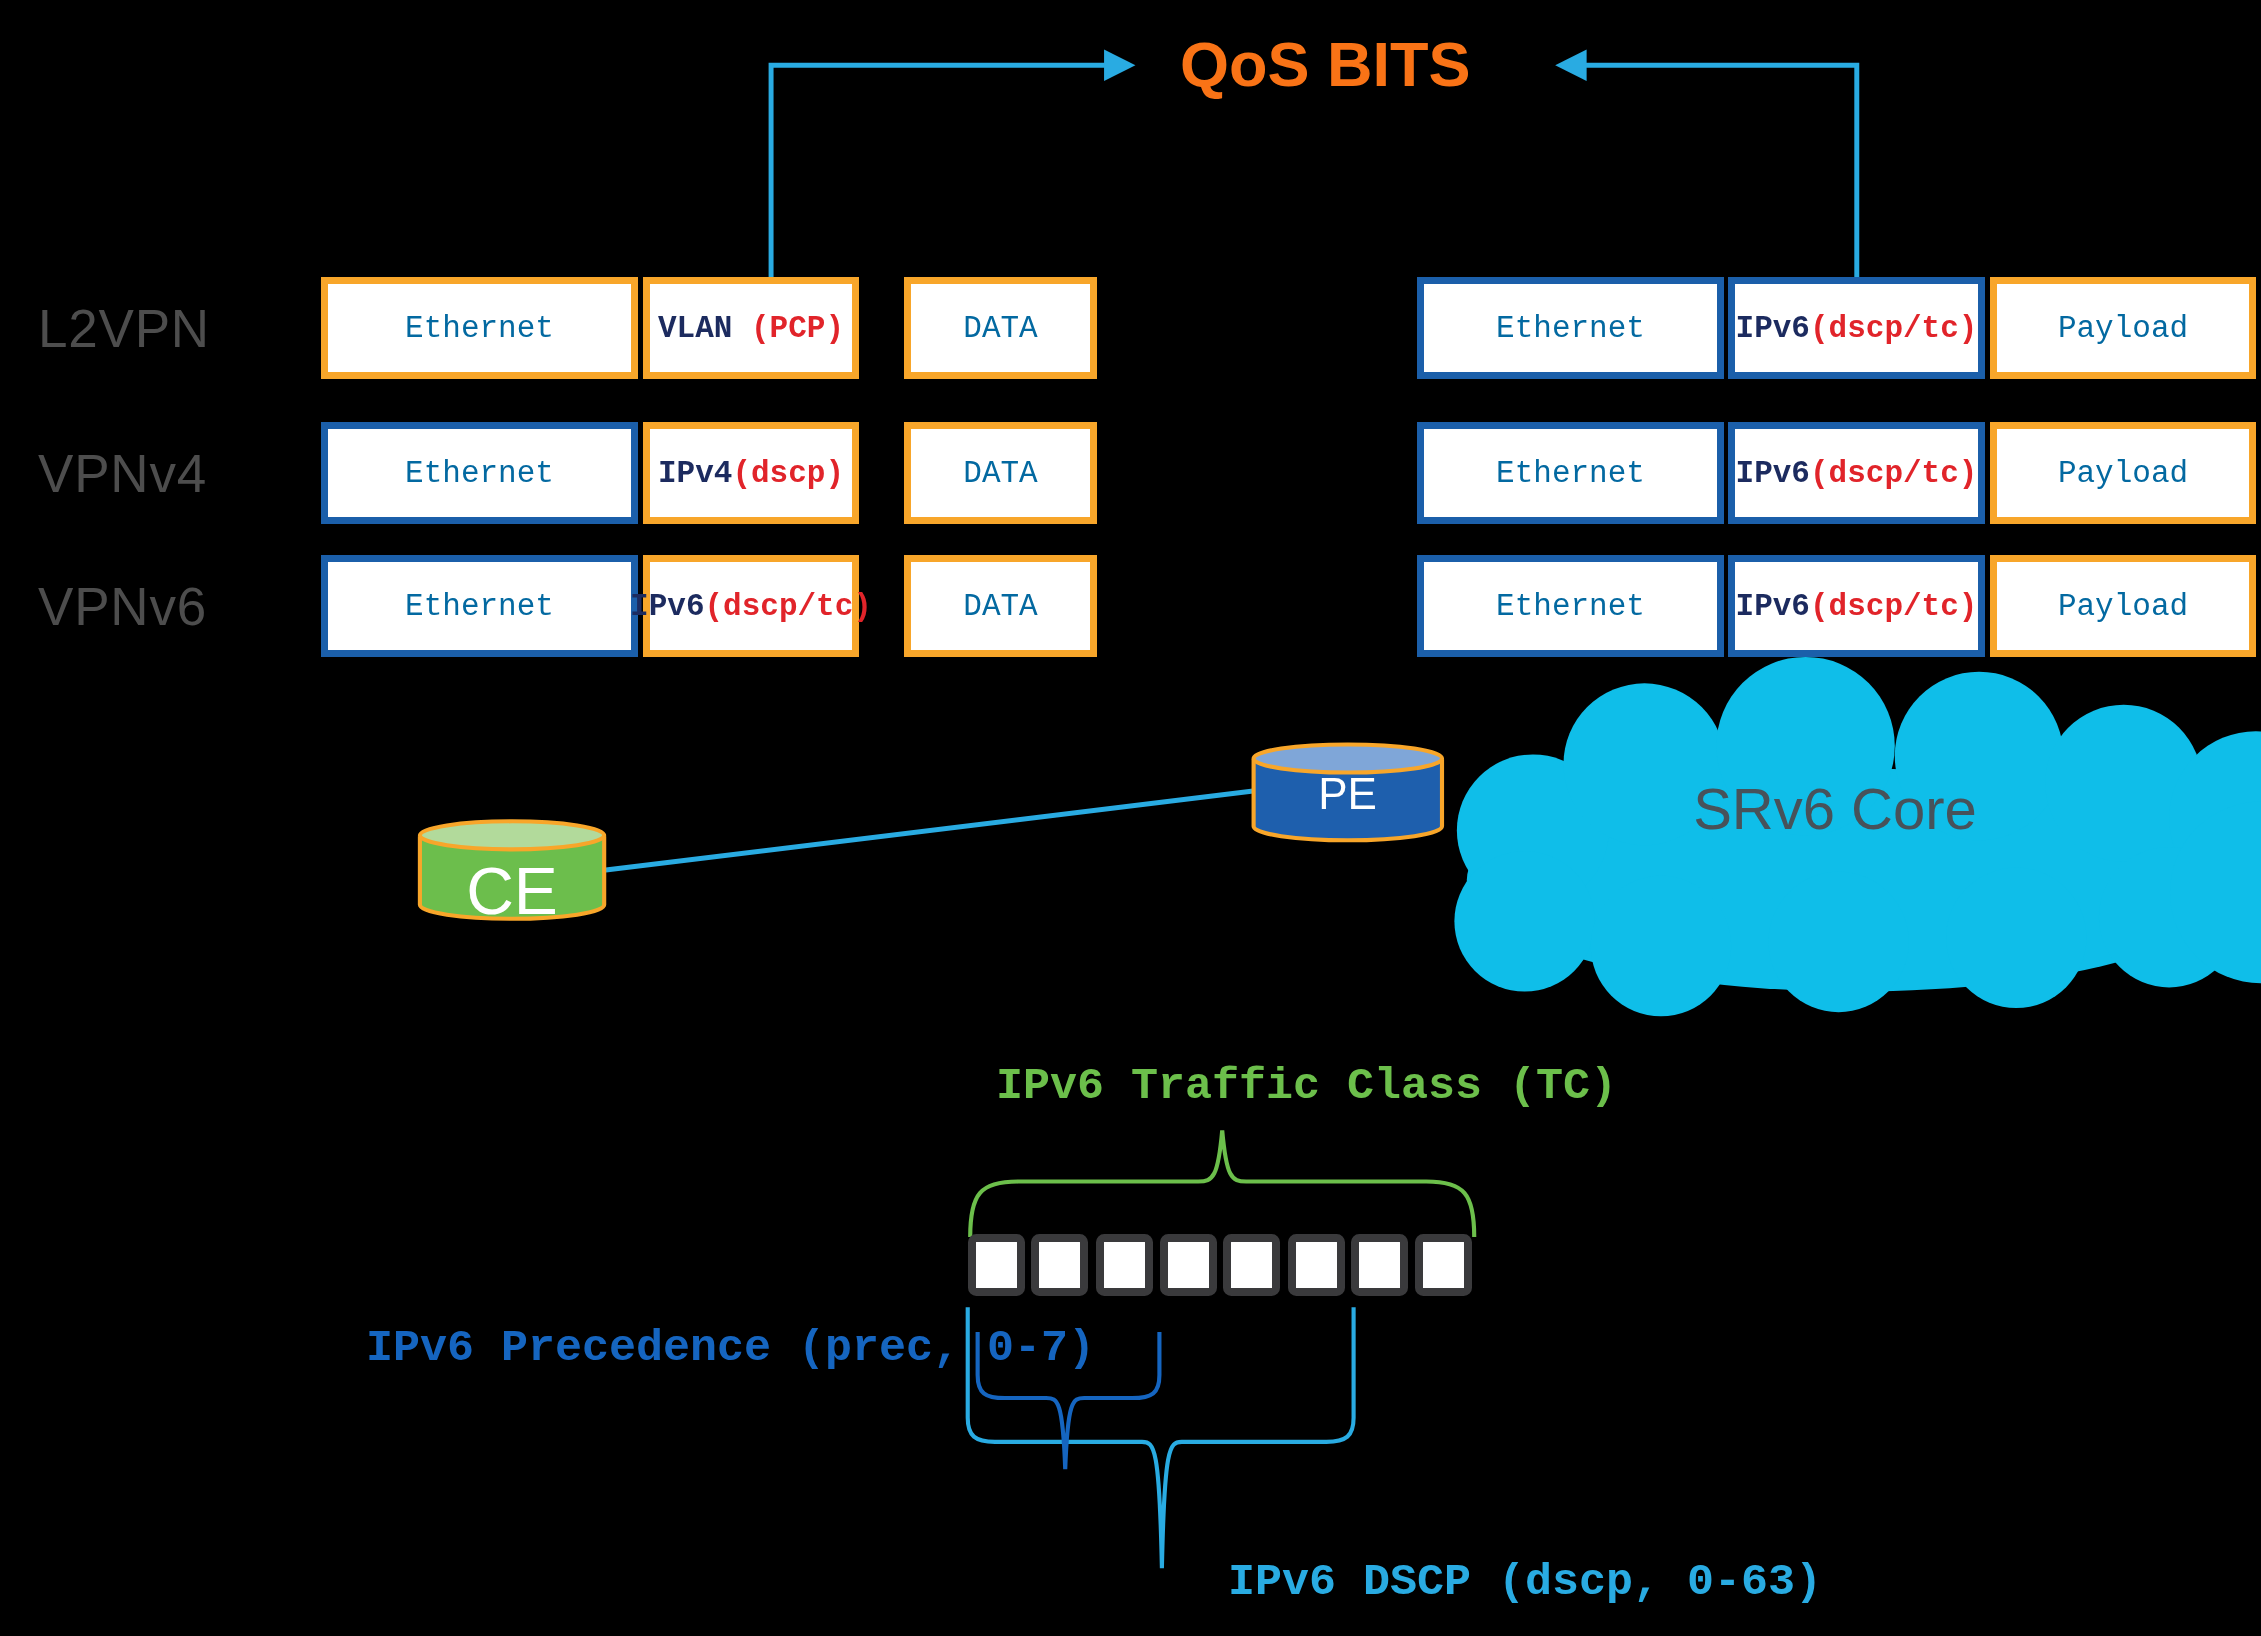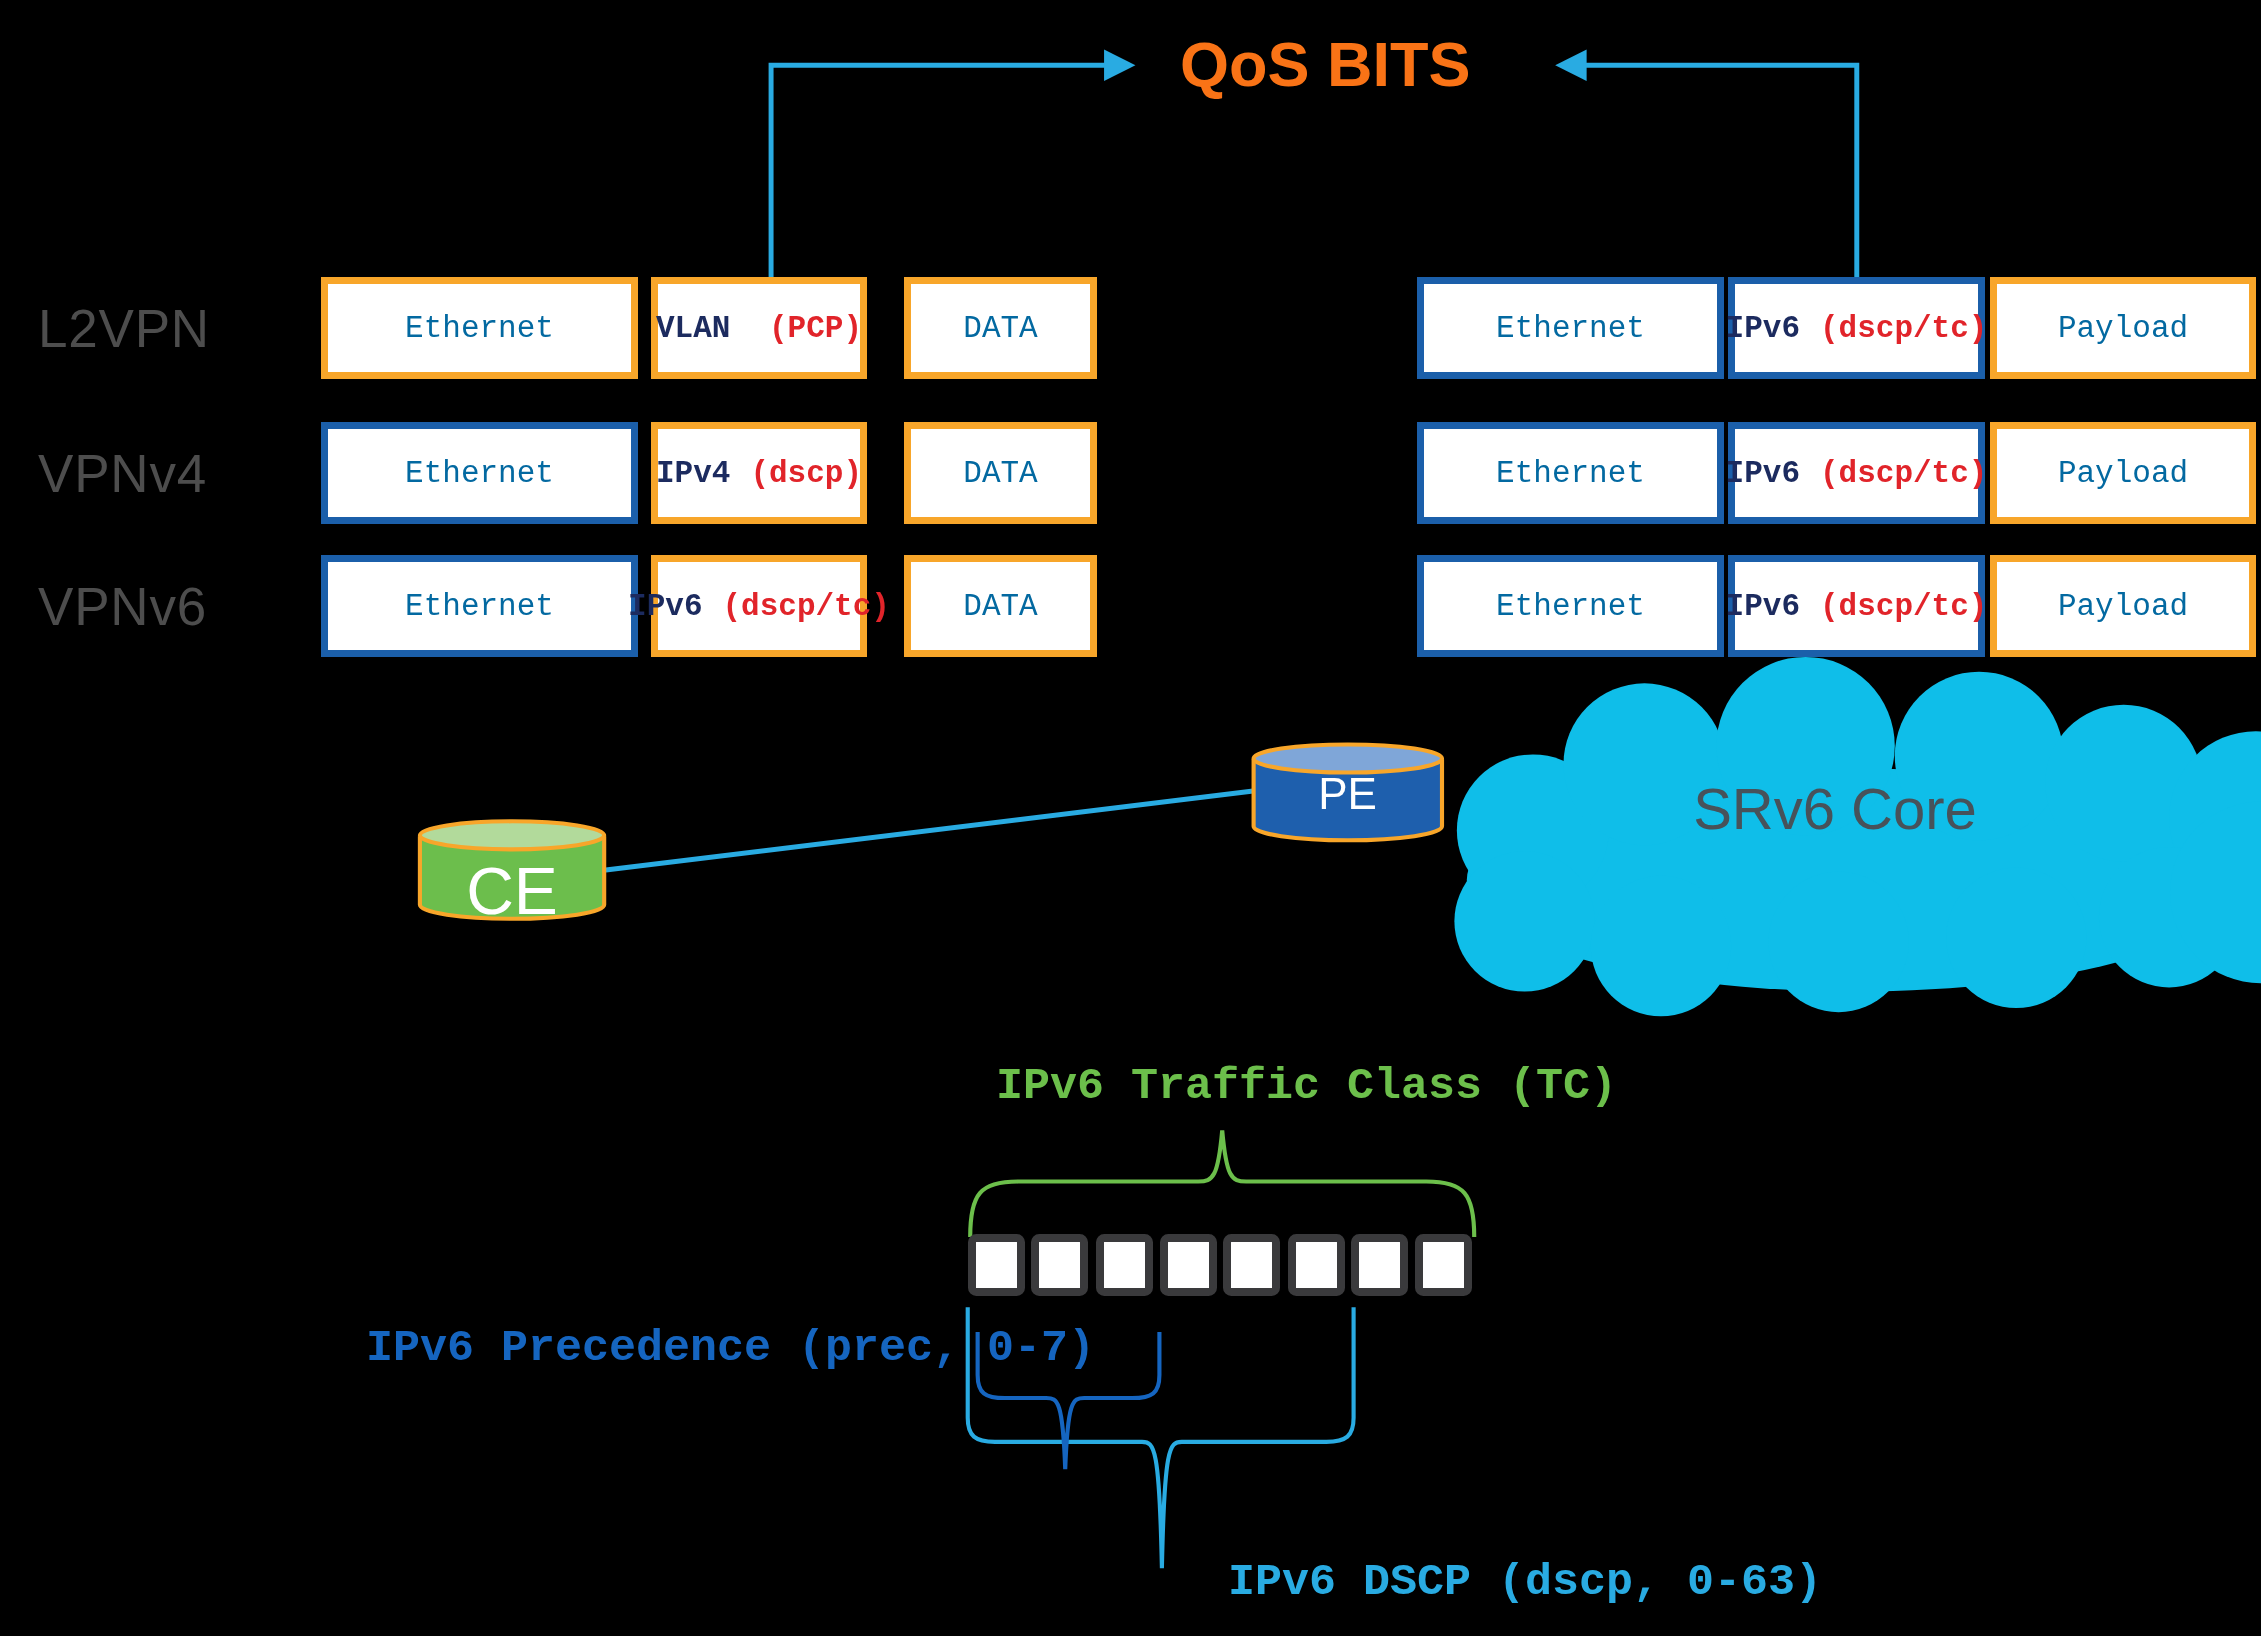--- a/index.html
+++ b/index.html
@@ -7,30 +7,30 @@
          font-family:"Liberation Sans",sans-serif;}
   svg.art{position:absolute;left:0;top:0;}
 
   
   .fbox{position:absolute;height:102px;background:#ffffff;box-sizing:border-box;
         display:flex;align-items:center;justify-content:center;}
   .b-orange{border:7.4px solid #F8A62A;}
   .b-blue{border:7.4px solid #1B5FAA;}
   .r1{top:277px;} .r2{top:422px;} .r3{top:555px;}
   .col-eth-l{left:321px;width:317px;}
-  .col-proto-l{left:643px;width:216px;margin-left:8px;}
+  .col-proto-l{left:643px;width:216px;}
   .col-data-l{left:904px;width:193px;}
   .col-eth-r{left:1417px;width:307px;}
   .col-proto-r{left:1728px;width:257px;}
   .col-data-r{left:1990px;width:266px;}
   .mono{font-family:"Liberation Mono","DejaVu Sans Mono",monospace;font-size:31px;color:#0369a1;}
   .t-navy{font-family:"Liberation Mono","DejaVu Sans Mono",monospace;font-size:31px;
           font-weight:bold;color:#1C2B5F;white-space:pre;}
   .t-red{font-family:"Liberation Mono","DejaVu Sans Mono",monospace;font-size:31px;
-         font-weight:bold;color:#E1242A;white-space:pre;padding-left:20px;}
+         font-weight:bold;color:#E1242A;white-space:pre;}
   .row-label{position:absolute;left:38px;width:190px;height:102px;display:flex;align-items:center;
              color:#4D4D4D;font-size:53px;letter-spacing:0.8px;}
 
   
   #qos-title{position:absolute;left:1180px;top:28px;width:326px;
              font-size:63px;font-weight:bold;color:#f97316;}
 
   
   #srv6-label{position:absolute;left:1641px;top:741px;width:388px;text-align:center;
               font-size:58px;color:#47525A;margin-top:34px;}

